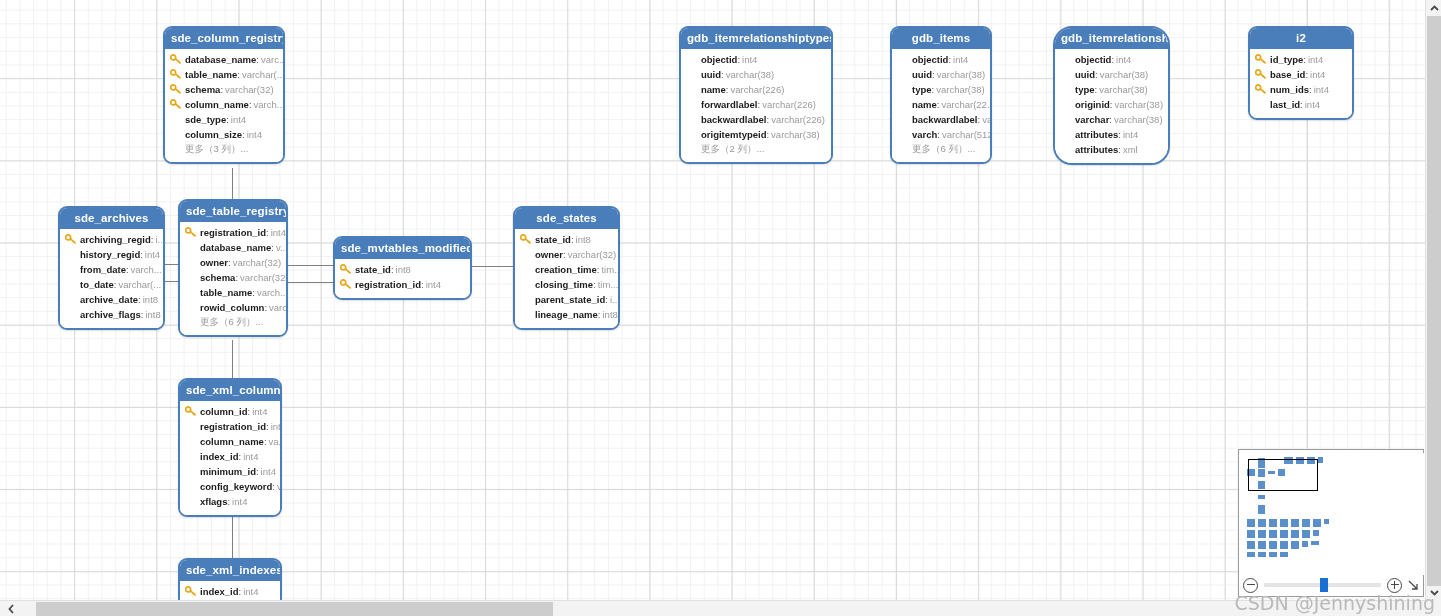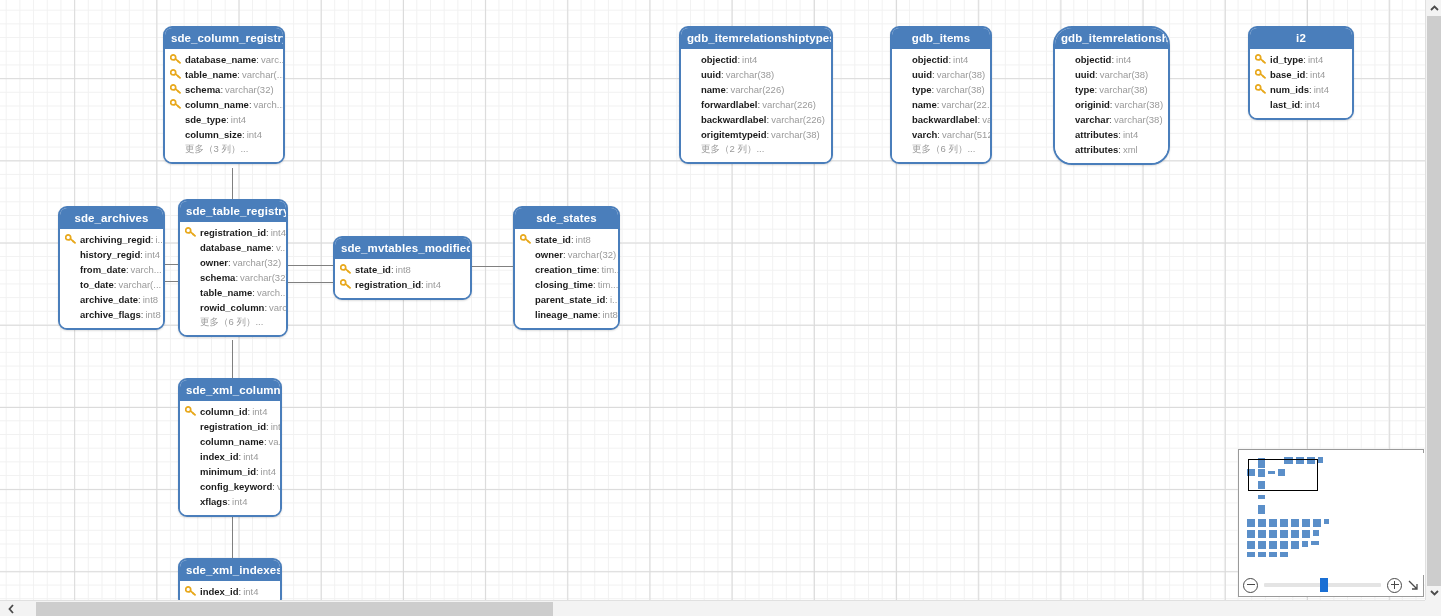--- a/index.html
+++ b/index.html
@@ -679,13 +679,14 @@
   <div class="hscroll">
     <div class="harrow">
       <svg width="7" height="10" viewBox="0 0 7 10">
           <path d="M5 1 L1.5 5 L5 9" stroke="#4a4a4a" stroke-width="1.8" fill="none"></path>
         </svg>
     </div>
     <div class="hthumb"></div>
   </div>
   <div class="corner"></div>
 
+  <div class="wm">CSDN @Jennyshining</div>
 </div>
 
 </body></html>

